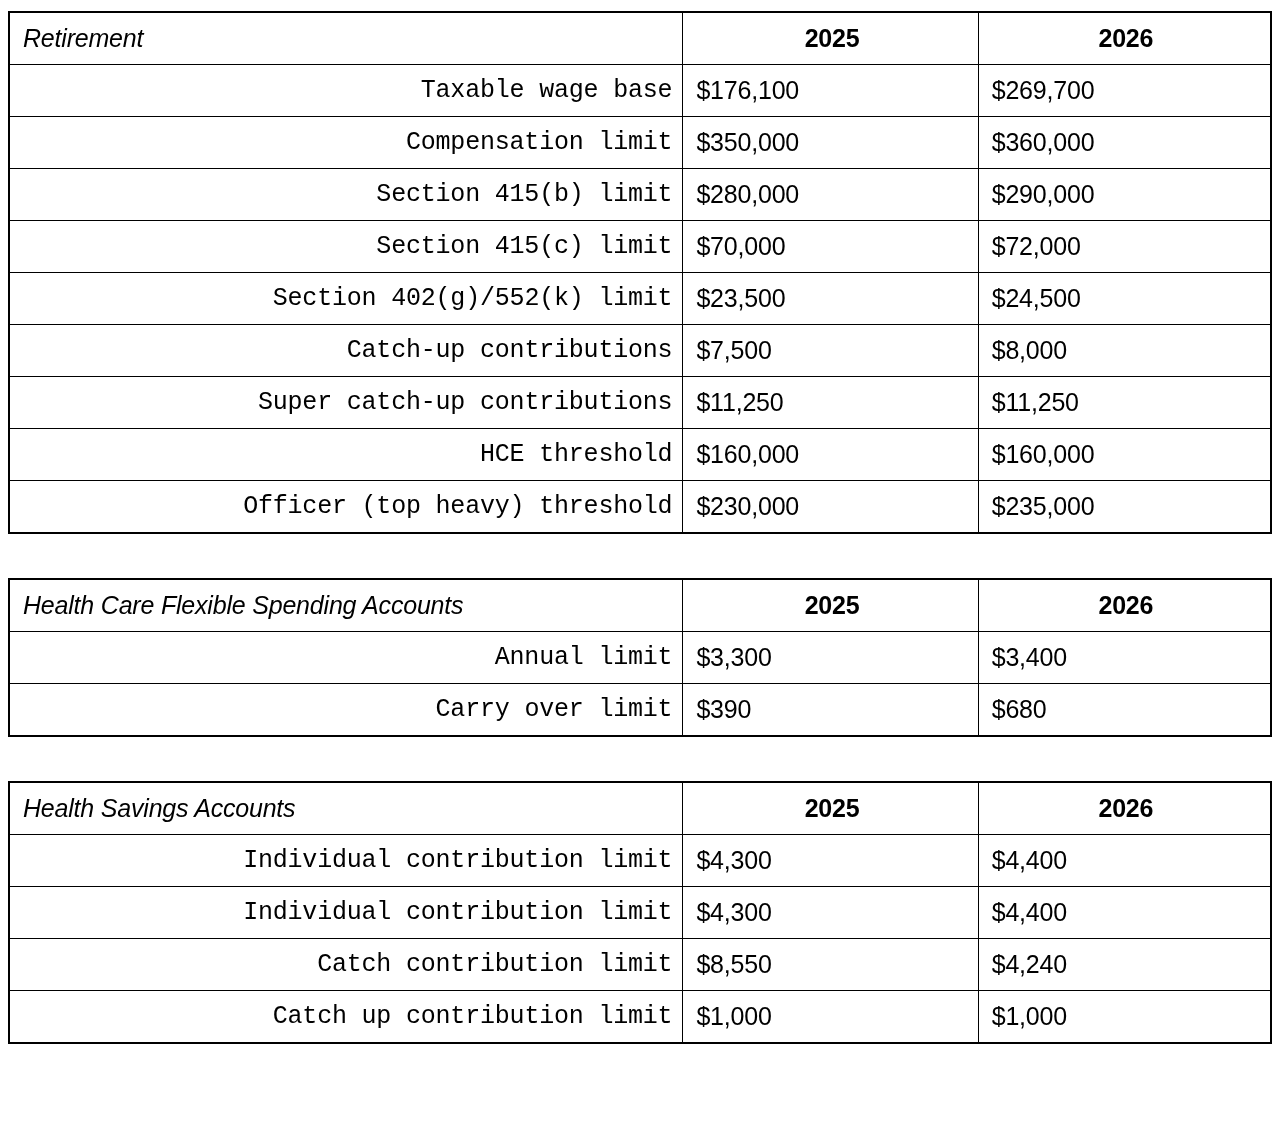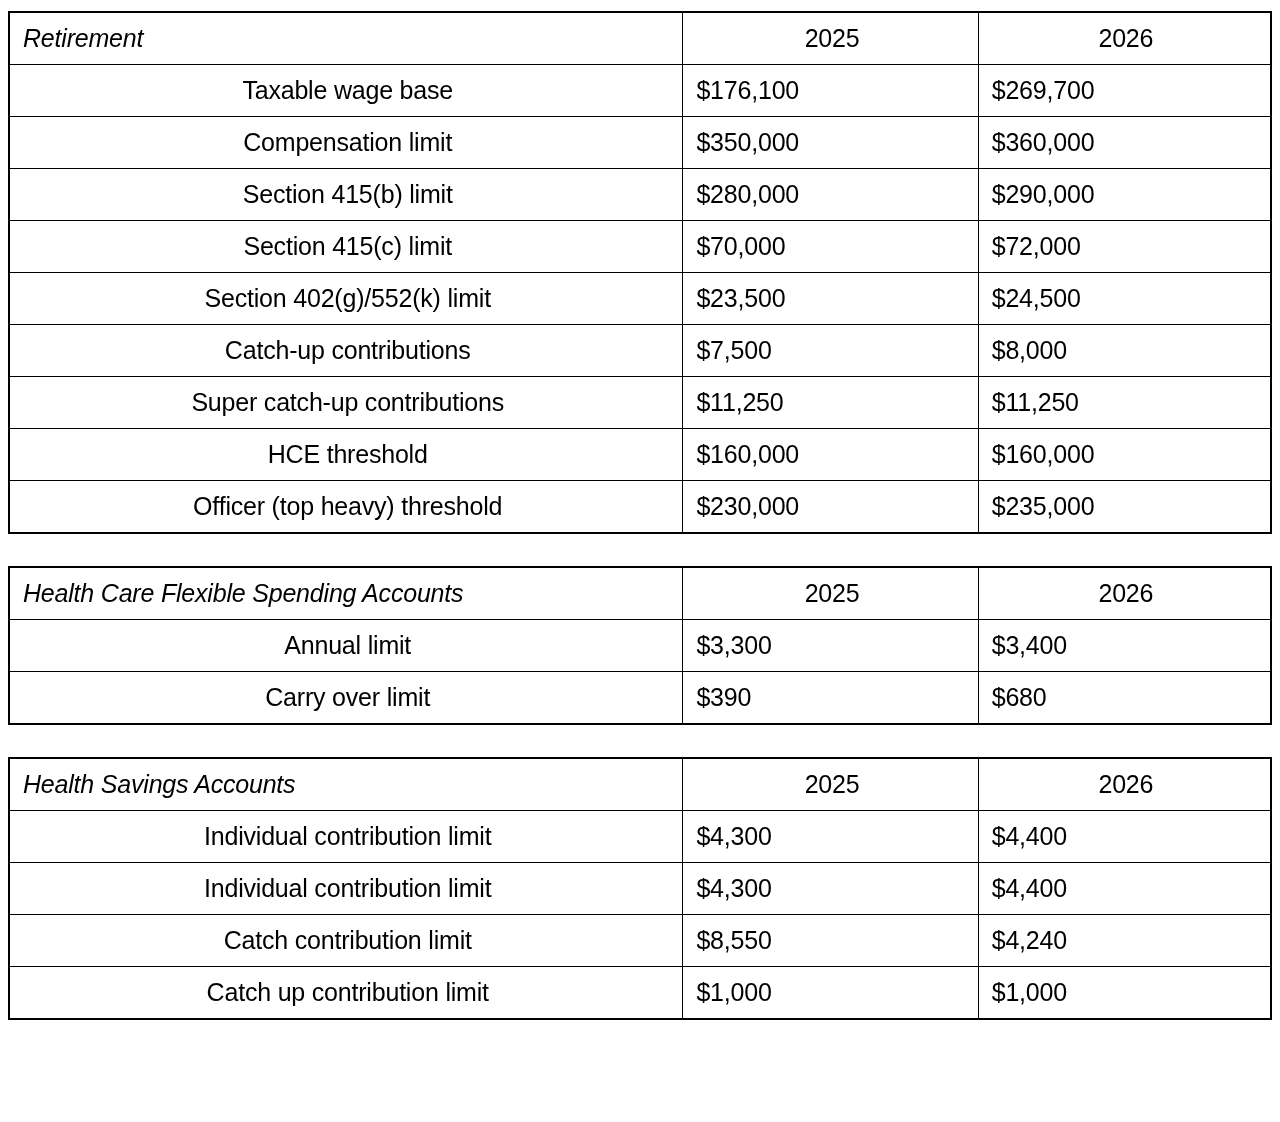--- a/index.html
+++ b/index.html
@@ -17,21 +17,21 @@
     background: #ffffff;
     overflow: hidden;
   }
   table.limits {
     width: 100%;
     border-collapse: collapse;
     table-layout: fixed;
     border: 2.5px solid #000000;
   }
   table.limits + table.limits {
-    margin-top: 32px;
+    margin-top: 44px;
   }
   col.c1 { width: 53.4%; }
   col.c2 { width: 23.4%; }
   col.c3 { width: 23.2%; }
   table.limits td {
     border: 1.5px solid #000000;
     height: 51px;
     vertical-align: middle;
     font-size: 25px;
     line-height: 1.1;
@@ -39,27 +39,28 @@
     letter-spacing: -0.2px;
     overflow: hidden;
     white-space: nowrap;
   }
   td.title {
     font-style: italic;
     font-size: 27px;
     text-align: left;
   }
   td.year {
-    font-weight: normal;
+    font-weight: bold;
     font-size: 27px;
     text-align: center;
     letter-spacing: 0;
   }
   td.label {
-    text-align: center;
+    text-align: right;
+    font-family: Liberation Mono, monospace;
   }
   td.val {
     text-align: left;
   }
 </style>
 </head>
 <body>
 
 <div class="page">
 

